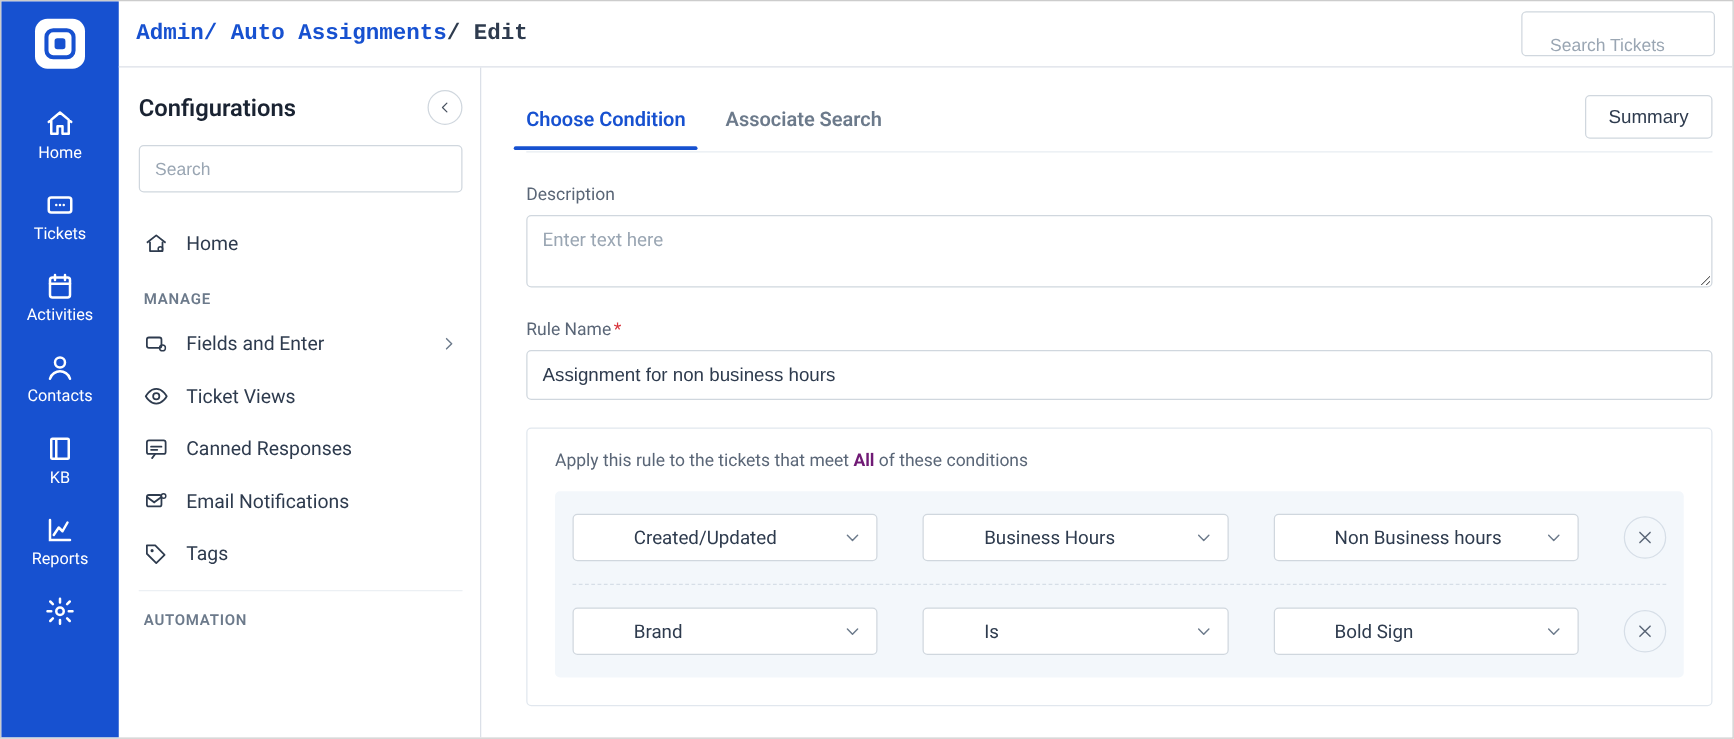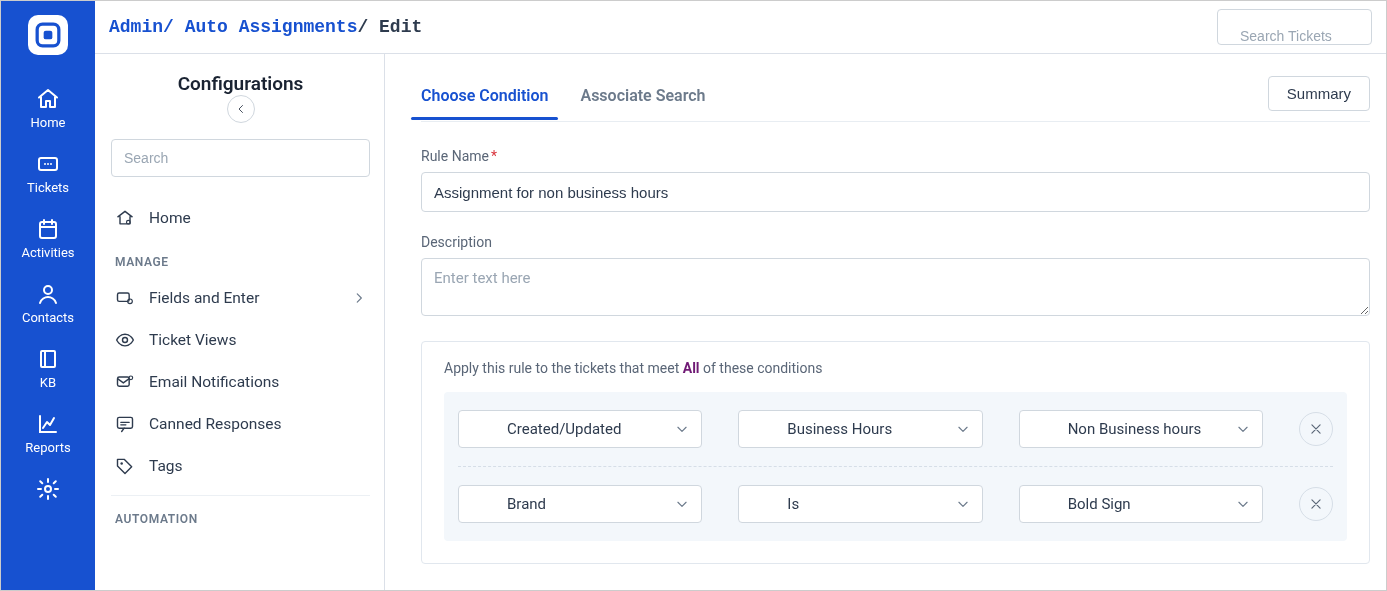--- a/index.html
+++ b/index.html
@@ -81,21 +81,21 @@
   .body { flex: 1; display: flex; min-height: 0; }
   
   .sidebar {
     width: 290px;
     border-right: 1px solid #dbe0e8;
     padding: 18px 14px 0 16px;
     flex-shrink: 0;
     overflow-y: auto;
     position: relative;
   }
-  .sidebar-head { display: flex; align-items: center; justify-content: center; margin-bottom: 16px; flex-direction: column; }
+  .sidebar-head { display: flex; align-items: center; justify-content: space-between; margin-bottom: 16px; }
   .sidebar-title { font-size: 19px; font-weight: 600; color: #1a2332; }
   .collapse-btn {
     width: 28px; height: 28px;
     border: 1px solid #d0d7de; border-radius: 50%;
     display: flex; align-items: center; justify-content: center;
     cursor: pointer; color: #4a5361;
     background: #fff;
   }
   .collapse-btn svg { width: 12px; height: 12px; }
   .sidebar-search {
@@ -368,29 +368,29 @@
             </svg>
         </div>
         <div class="side-item">
           <svg viewBox="0 0 24 24">
               <use href="#i-eye"></use>
             </svg>
           <span>Ticket Views</span>
         </div>
         <div class="side-item">
           <svg viewBox="0 0 24 24">
+              <use href="#i-chat"></use>
+            </svg>
+          <span>Canned Responses</span>
+        </div>
+        <div class="side-item">
+          <svg viewBox="0 0 24 24">
               <use href="#i-mail-bell"></use>
             </svg>
           <span>Email Notifications</span>
-        </div>
-        <div class="side-item">
-          <svg viewBox="0 0 24 24">
-              <use href="#i-chat"></use>
-            </svg>
-          <span>Canned Responses</span>
         </div>
         <div class="side-item">
           <svg viewBox="0 0 24 24">
               <use href="#i-tag"></use>
             </svg>
           <span>Tags</span>
         </div>
         <div class="side-divider"></div>
         <div class="side-section">AUTOMATION</div>
       </div>
@@ -398,29 +398,29 @@
       <div class="content">
         <div class="tabrow">
           <div class="tab active">Choose Condition</div>
           <div class="tab">Associate Search</div>
           <div class="tabrow-spacer"></div>
           <button class="summary-btn">Summary</button>
         </div>
 
         <div class="form">
           <div class="field">
+            <label class="label">Description</label>
+            <textarea class="textarea" placeholder="Enter text here" style=""></textarea>
+          </div>
+
+          <div class="field">
             <label class="label">
               <span>Rule Name</span><span class="req">*</span>
             </label>
             <input class="text-input" type="text" value="Assignment for non business hours" style="">
-          </div>
-
-          <div class="field">
-            <label class="label">Description</label>
-            <textarea class="textarea" placeholder="Enter text here" style=""></textarea>
           </div>
 
           <div class="cond-box">
             <div class="cond-head">
               <span>Apply this rule to the tickets that meet </span><b>All</b><span> of these conditions</span>
             </div>
             <div class="cond-rows">
               <div class="cond-row">
                 <div class="select">
                   <span>Created/Updated</span>

